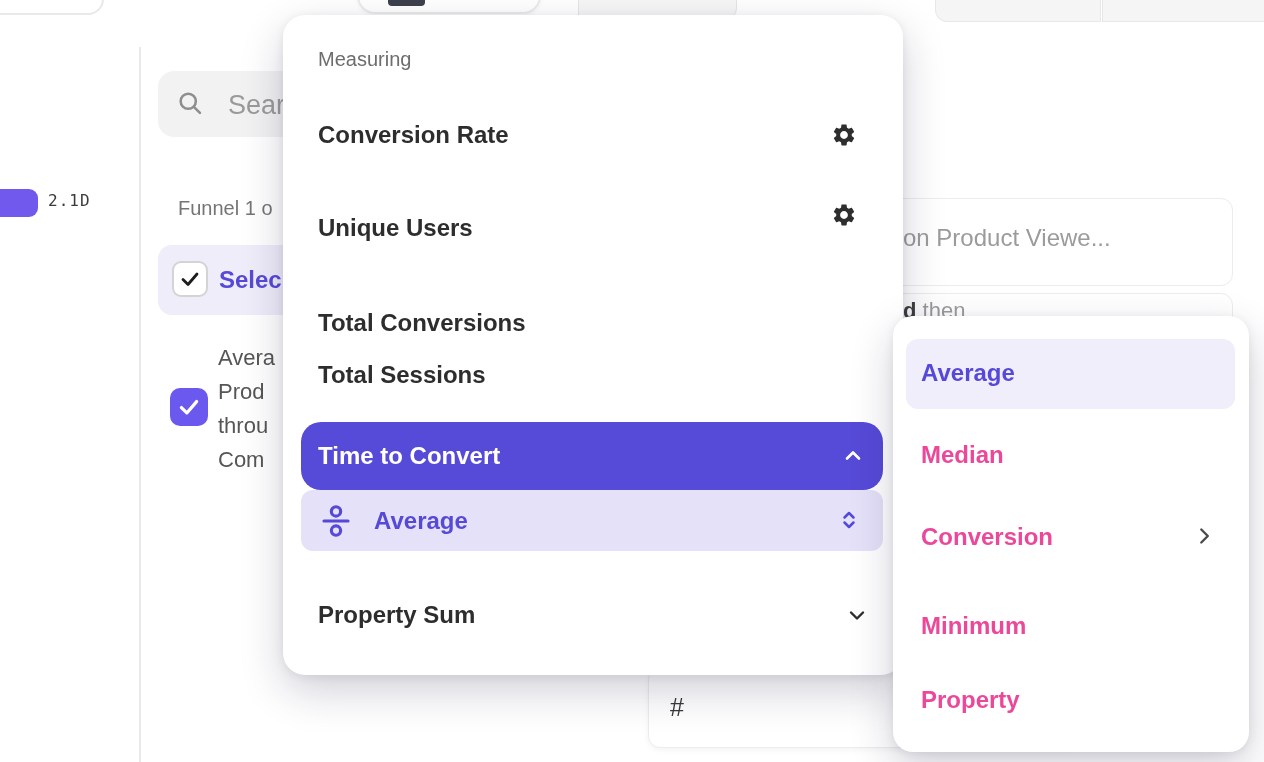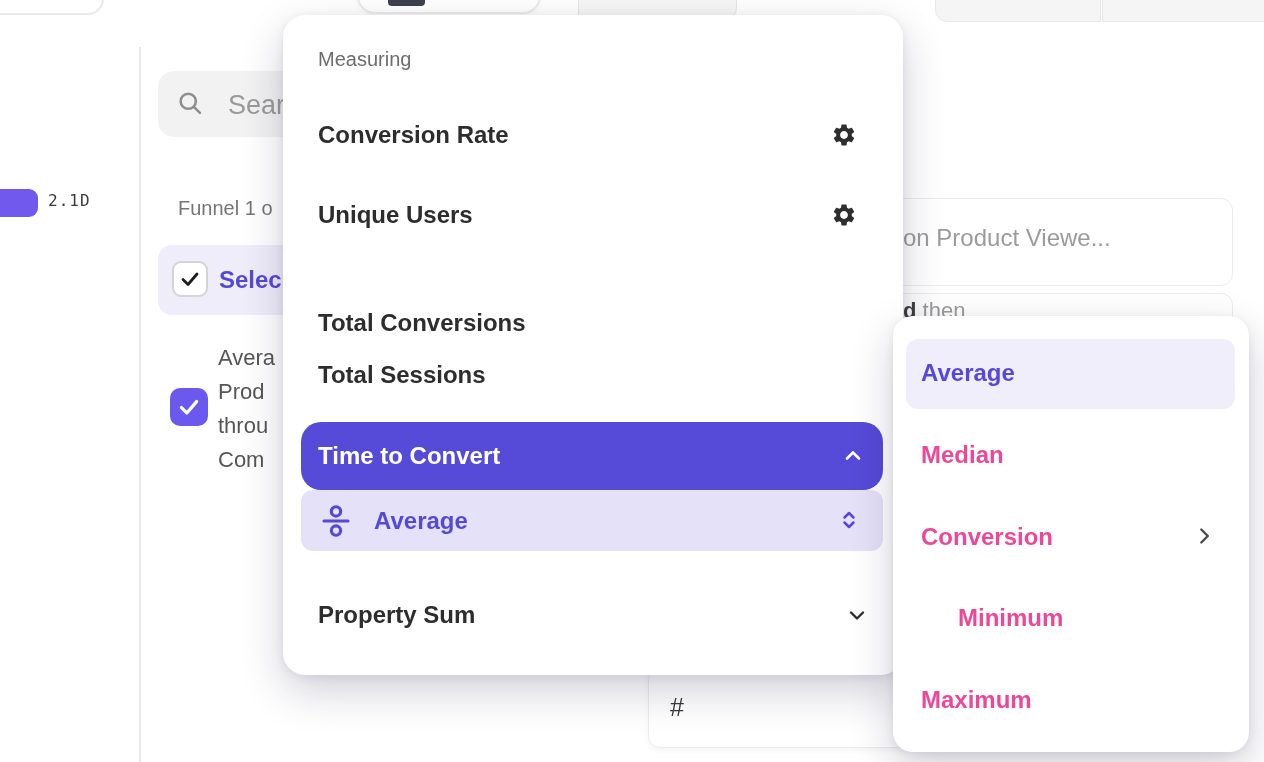--- a/index.html
+++ b/index.html
@@ -59,21 +59,21 @@
     display:flex; align-items:center; padding-left:16px; }
   .metric-pill-label { font-size:21.5px; font-weight:700; color:#5649d8; white-space:nowrap; }
   .metric-pill-chevron { margin-left:8px; display:flex; }
 
   
   .measuring-menu { left:283px; top:15px; width:620px; height:660px; background:#fff; border-radius:22px;
     box-shadow:0 16px 44px rgba(25,20,60,0.20), 0 2px 10px rgba(25,20,60,0.08); z-index:10; }
   .menu-title { left:318px; top:48px; font-size:20px; color:#6d6d6d; font-weight:500; z-index:11; }
   .menu-item { position:absolute; left:318px; height:40px; display:flex; align-items:center;
     font-size:24px; font-weight:700; color:#2d2d2d; z-index:11; cursor:pointer; }
-  .mi-0 { top:115px; } .mi-1 { top:195px;text-align:center; } .mi-2 { top:275px;margin-top:28px; } .mi-3 { top:355px; }
+  .mi-0 { top:115px; } .mi-1 { top:208px;text-align:center; } .mi-2 { top:275px;margin-top:28px; } .mi-3 { top:355px; }
   .gear { position:absolute; left:831px; width:26px; height:26px; z-index:11; cursor:pointer; }
   .g-0 { top:122px; } .g-1 { top:202px; }
 
   .selected-item { left:301px; top:422px; width:582px; height:68px; background:#564ad8; border-radius:20px;
     z-index:11; display:flex; align-items:center; padding-left:17px; cursor:pointer; }
   .selected-item-label { font-size:24px; font-weight:700; color:#ffffff; }
   .selected-item-chevron { position:absolute; right:18px; top:22px; }
 
   .sub-row { left:301px; top:490px; width:582px; height:61px; background:#e4e1f8; border-radius:12px;
     z-index:11; display:flex; align-items:center; padding-left:17px; cursor:pointer; }
@@ -86,21 +86,21 @@
   .prop-sum-chevron { position:absolute; left:845px; top:603px; z-index:11; cursor:pointer; }
 
   
   .agg-menu { left:893px; top:316px; width:356px; height:436px; background:#fff; border-radius:20px;
     box-shadow:0 16px 44px rgba(25,20,60,0.20), 0 2px 10px rgba(25,20,60,0.08); z-index:20; }
   .agg-highlight { position:absolute; left:13px; top:23px; width:329px; height:70px;
     background:#f0eefb; border-radius:12px; }
   .agg-item { position:absolute; left:28px; height:40px; display:flex; align-items:center;
     font-size:24px; font-weight:700; color:#ec4899; cursor:pointer; }
   .agg-0 { top:37px; color:#5649d8; } .agg-1 { top:119px; } .agg-2 { top:201px; }
-  .agg-3 { top:282px;margin-left:37px; } .agg-4 { top:364px; }
+  .agg-3 { top:290px; } .agg-4 { top:364px; }
   .agg-sub-chevron { position:absolute; left:298px; top:207px; cursor:pointer; }
 
   svg { display:block; }
 </style>
 </head>
 <body>
 
 <div id="stage">
 
   <div class="abs tl-card"></div>
@@ -208,21 +208,21 @@
       <polyline points="6,9.5 12,15.5 18,9.5"></polyline>
     </svg>
   </div>
 
   <div class="abs agg-menu">
     <div class="agg-highlight"></div>
     <div class="agg-item agg-0">Average</div>
     <div class="agg-item agg-1">Median</div>
     <div class="agg-item agg-2">Conversion</div>
     <div class="agg-item agg-3">Minimum</div>
-    <div class="agg-item agg-4">Maximum</div>
+    <div class="agg-item agg-4">Property</div>
     <div class="agg-sub-chevron">
       <svg width="26" height="26" viewBox="0 0 24 24" fill="none" stroke="#4a4a4a" stroke-width="2.2" stroke-linecap="round" stroke-linejoin="round">
         <polyline points="9.5,6 15.5,12 9.5,18"></polyline>
       </svg>
     </div>
   </div>
 
 </div>
 
 </body></html>

